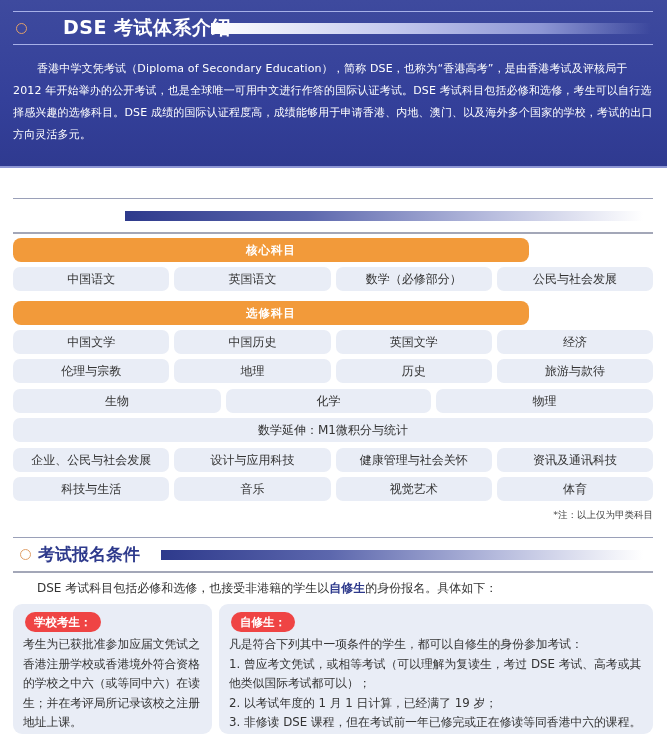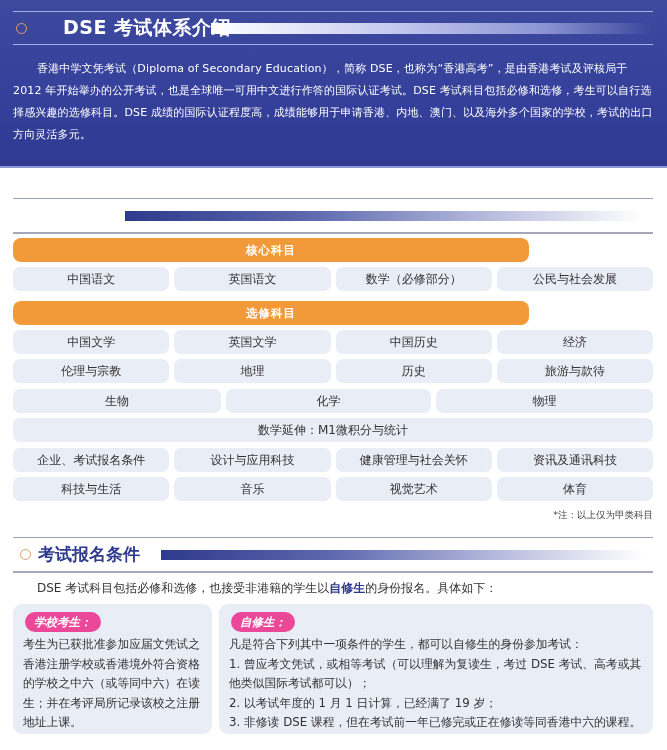--- a/index.html
+++ b/index.html
@@ -39,21 +39,21 @@
     font-size: 12px; color: #333; }
   .note { position: absolute; right: 14px; top: 509px; font-size: 9.5px; color: #444; }
 
   
   .lead { position: absolute; left: 37px; top: 580px; font-size: 12px; color: #333; }
   .lead .hl { color: #2e3a8c; font-weight: bold; }
   .card { position: absolute; top: 604px; height: 130px; background: #e9edf6; border-radius: 9px; }
   .card.school { left: 13px; width: 199px; }
   .card.self { left: 219px; width: 434px; }
   .tag { position: absolute; left: 12px; top: 8px; height: 20px; padding: 0 9px; border-radius: 10px;
-    background: #ec4899; color: #fff; font-size: 11.5px; font-weight: bold; line-height: 20px; font-style: italic; }
+    background: #ef4444; color: #fff; font-size: 11.5px; font-weight: bold; line-height: 20px; }
   .card .body { position: absolute; left: 10px; top: 31px; right: 8px; font-size: 11.8px; line-height: 19.5px; color: #333; }
 </style>
 </head>
 <body>
 
 <section class="intro">
   <div class="rule top"></div>
   <div class="title-row">
     <span class="ring"></span>
     <span class="title">DSE 考试体系介绍</span>
@@ -73,40 +73,40 @@
 <div class="row" style="top:267px;">
   <div class="cell">中国语文</div>
   <div class="cell">英国语文</div>
   <div class="cell">数学（必修部分）</div>
   <div class="cell">公民与社会发展</div>
 </div>
 
 <div class="band" style="top:301px;">选修科目</div>
 <div class="row" style="top:330px;">
   <div class="cell">中国文学</div>
+  <div class="cell">中国历史</div>
   <div class="cell">英国文学</div>
-  <div class="cell">中国历史</div>
   <div class="cell">经济</div>
 </div>
 <div class="row" style="top:359px;">
   <div class="cell">伦理与宗教</div>
   <div class="cell">地理</div>
   <div class="cell">历史</div>
   <div class="cell">旅游与款待</div>
 </div>
 <div class="row" style="top:389px;">
   <div class="cell" style="flex:0 0 208px;">生物</div>
   <div class="cell" style="flex:0 0 205px;">化学</div>
   <div class="cell">物理</div>
 </div>
 <div class="row" style="top:418px;">
   <div class="cell">数学延伸：M1微积分与统计</div>
 </div>
 <div class="row" style="top:448px;">
-  <div class="cell">企业、考试报名条件</div>
+  <div class="cell">企业、公民与社会发展</div>
   <div class="cell">设计与应用科技</div>
   <div class="cell">健康管理与社会关怀</div>
   <div class="cell">资讯及通讯科技</div>
 </div>
 <div class="row" style="top:477px;">
   <div class="cell">科技与生活</div>
   <div class="cell">音乐</div>
   <div class="cell">视觉艺术</div>
   <div class="cell">体育</div>
 </div>

